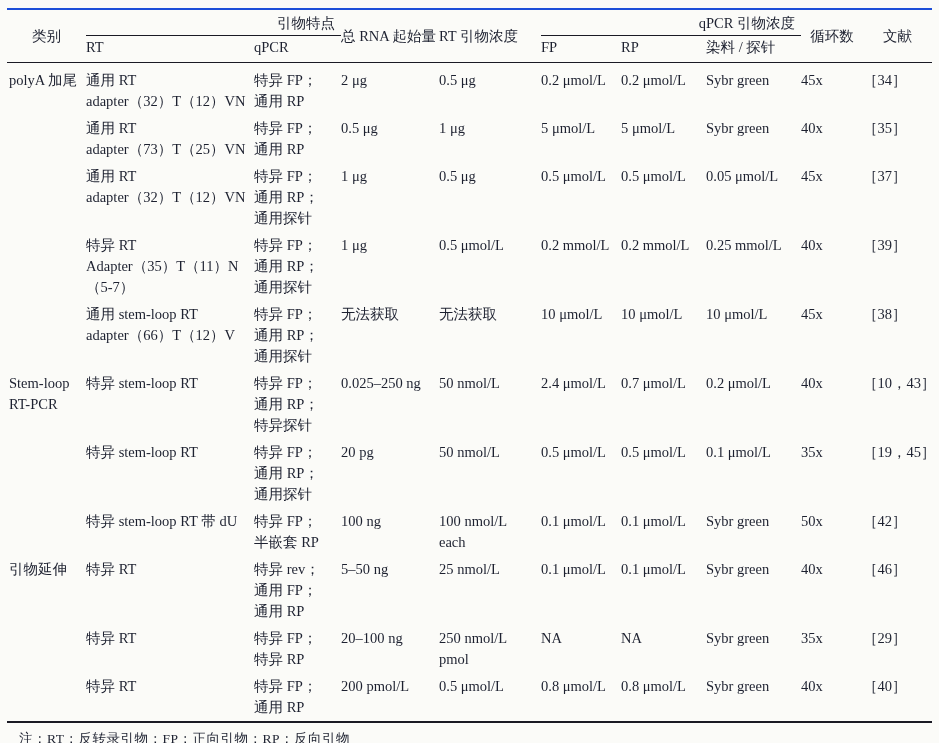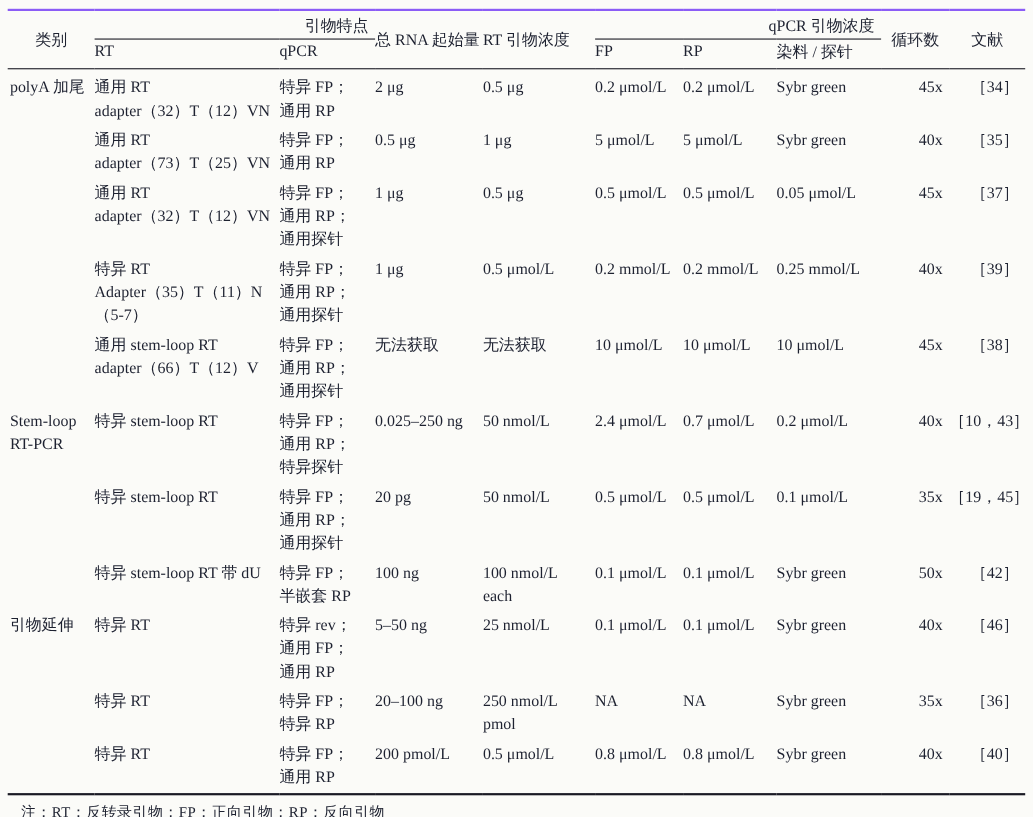--- a/index.html
+++ b/index.html
@@ -14,21 +14,21 @@
     color: #1d2130;
     overflow: hidden;
   }
   .paper {
     padding: 8px 7px 0 7px;
   }
   table {
     border-collapse: collapse;
     table-layout: fixed;
     width: 925px;
-    border-top: 2px solid #8b5cf6;
+    border-top: 2px solid #1d4ed8;
   }
   th, td {
     font-weight: normal;
     font-size: 14.5px;
     padding: 0;
     vertical-align: top;
     text-align: left;
     overflow: hidden;
     white-space: nowrap;
   }
@@ -36,21 +36,21 @@
   thead th.span-head { border-bottom: 1px solid #1a1a24; text-align: right; padding: 4px 6px 2px 0; }
   thead tr.h2 th { padding: 2px 6px 5px 0; margin-left: 27px; }
   thead th.rs { border-bottom: 1.5px solid #1a1a24; }
   thead tr.h2 th { border-bottom: 1.5px solid #1a1a24; }
   thead th.c-center { text-align: center; }
   tbody { border-bottom: 2px solid #1a1a24; }
   tbody td { padding: 3px 6px 3px 0; }
   tbody tr:first-child td { padding-top: 7px; }
   .line { line-height: 21px; height: 21px; }
   td.col-category { padding-left: 2px; }
-  td.col-cycles, td.col-ref { text-align: right; }
+  td.col-cycles, td.col-ref { text-align: left; }
   .note {
     margin: 7px 0 0 12px;
     font-size: 13.5px;
     letter-spacing: 0.5px;
   }
 </style>
 </head>
 <body>
 
 <div class="paper">
@@ -407,21 +407,21 @@
           <td class="col-rp">
             <div class="line">NA</div>
           </td>
           <td class="col-dye">
             <div class="line">Sybr green</div>
           </td>
           <td class="col-cycles">
             <div class="line">35x</div>
           </td>
           <td class="col-ref">
-            <div class="line">［36］</div>
+            <div class="line">［29］</div>
           </td>
         </tr>
         <tr>
           <td class="col-category"></td>
           <td class="col-rt">
             <div class="line">特异 RT</div>
           </td>
           <td class="col-qpcr">
             <div class="line">特异 FP；</div>
             <div class="line">通用 RP</div>

